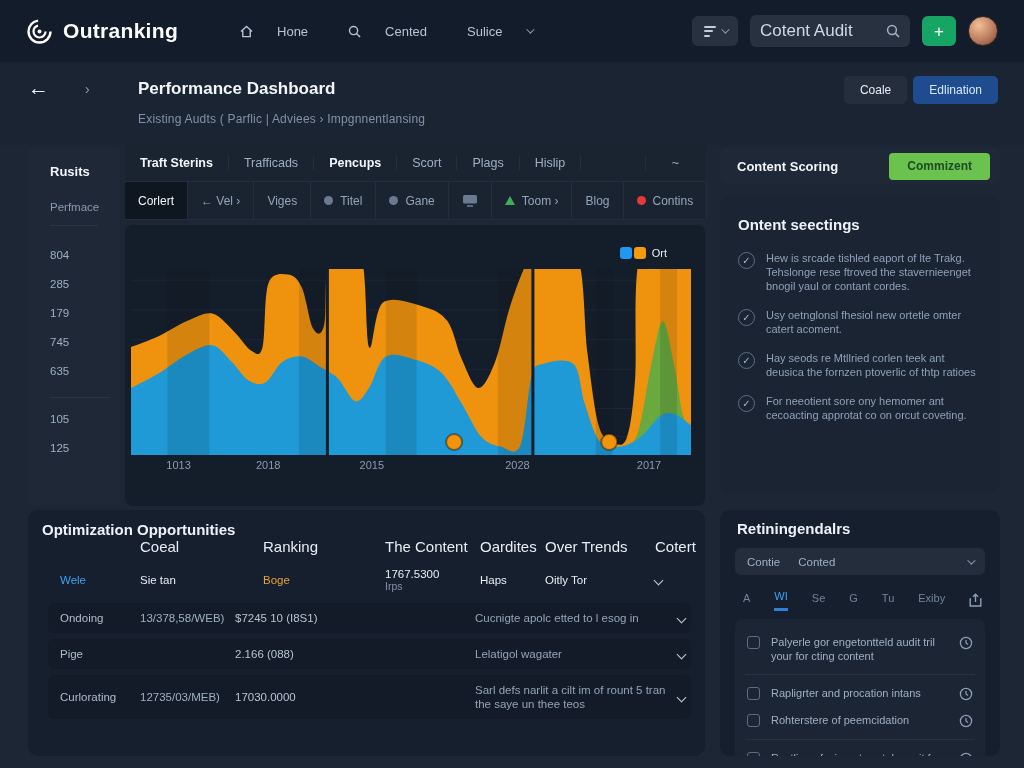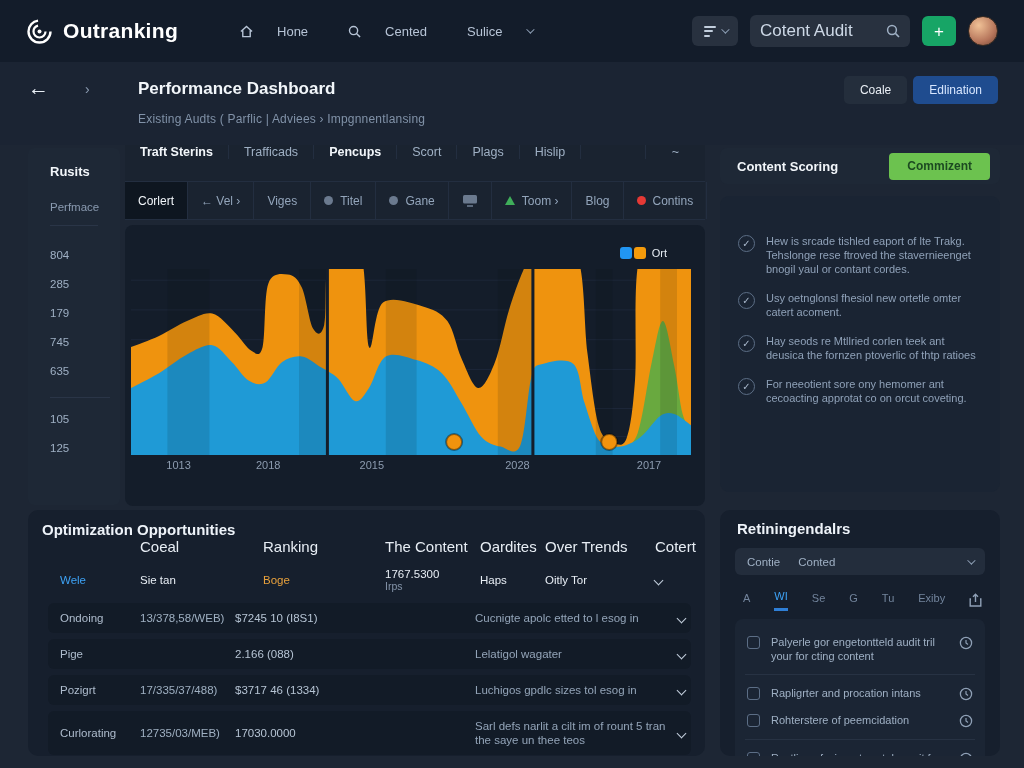--- a/index.html
+++ b/index.html
@@ -37,21 +37,21 @@
   
   .panel-stats{position:absolute;left:28px;top:148px;width:92px;height:357px;background:#1e2836;border-radius:6px;padding:10px 0 0 22px}
   .stats-title{font-size:13px;font-weight:bold;color:#f2f6fa;margin-top:6px}
   .stats-sub{font-size:11.5px;color:#8a9ab0;margin-top:22px}
   .stats-div{height:1px;background:#2a3547;margin:12px 22px 0 0}
   .stat-val{height:29px;display:flex;align-items:center;font-size:11.5px;color:#9fb0c4}
   .stats-vals{margin-top:14px}
 
   
   .center-col{position:absolute;left:125px;top:145px;width:580px}
-  .tabs-row{display:flex;align-items:flex-start;height:37px;border-bottom:1px solid #232e40;background:#1a2330}
+  .tabs-row{display:flex;align-items:center;height:37px;border-bottom:1px solid #232e40;background:#1a2330}
   .tab{display:flex;align-items:center;padding:0 15px;font-size:12.5px;color:#9fb0c4;border-right:1px solid #232e40;cursor:pointer;white-space:nowrap}
   .tab.hl{color:#f2f6fa;font-weight:bold}
   .tab.last{margin-left:auto;border-right:none;border-left:1px solid #232e40;padding:0 26px}
   .chips-row{display:flex;align-items:stretch;height:38px;background:#1a2330;border-bottom:1px solid #232e40}
   .chip{display:flex;align-items:center;gap:7px;padding:0 13px;font-size:12px;color:#93a5bb;border-right:1px solid #232e40;cursor:pointer;white-space:nowrap}
   .chip.active{background:#0e1620;color:#f2f6fa}
   .dot{width:9px;height:9px;border-radius:50%;display:inline-block}
   .dot-gray{background:#6b7a8f}.dot-red{background:#e53935}
   .tri-green{width:0;height:0;border-left:5px solid transparent;border-right:5px solid transparent;border-bottom:9px solid #3fae5a;display:inline-block}
 
@@ -265,20 +265,21 @@
       </div>
   </div>
 </div>
 
 <div class="panel-scoring">
   <span class="scoring-title">Content Scoring</span>
   <button class="btn-green">Commizent</button>
 </div>
 
 <div class="card-settings">
+  <div class="settings-title">Ontent seectings</div>
   <div class="chk-list">
     <div class="chk-item">
       <span class="chkc">✓</span>
       <span class="chk-txt">Hew is srcade tishled eaport of lte Trakg. Tehslonge rese ftroved the stavernieenget bnogil yaul or contant cordes.</span>
     </div>
     <div class="chk-item">
       <span class="chkc">✓</span>
       <span class="chk-txt">Usy oetnglonsl fhesiol new ortetle omter catert acoment.</span>
     </div>
     <div class="chk-item">
@@ -321,27 +322,20 @@
     <span class="c1">13/378,58/WEB)</span>
     <span class="c2">$7245 10 (I8S1)</span>
     <span class="c3">Cucnigte apolc etted to l esog in</span>
     <span class="chev"></span>
   </div>
   <div class="opp-row">
     <span class="c0">Pige</span>
     <span class="c1"></span>
     <span class="c2">2.166 (088)</span>
     <span class="c3">Lelatigol wagater</span>
-    <span class="chev"></span>
-  </div>
-  <div class="opp-row">
-    <span class="c0">Pozigrt</span>
-    <span class="c1">17/335/37/488)</span>
-    <span class="c2">$3717 46 (1334)</span>
-    <span class="c3">Luchigos gpdlc sizes tol esog in</span>
     <span class="chev"></span>
   </div>
   <div class="opp-row">
     <span class="c0">Curlorating</span>
     <span class="c1">12735/03/MEB)</span>
     <span class="c2">17030.0000</span>
     <span class="c3">Sarl defs narlit a cilt im of rount 5 tran the saye un thee teos</span>
     <span class="chev"></span>
   </div>
 </div>

